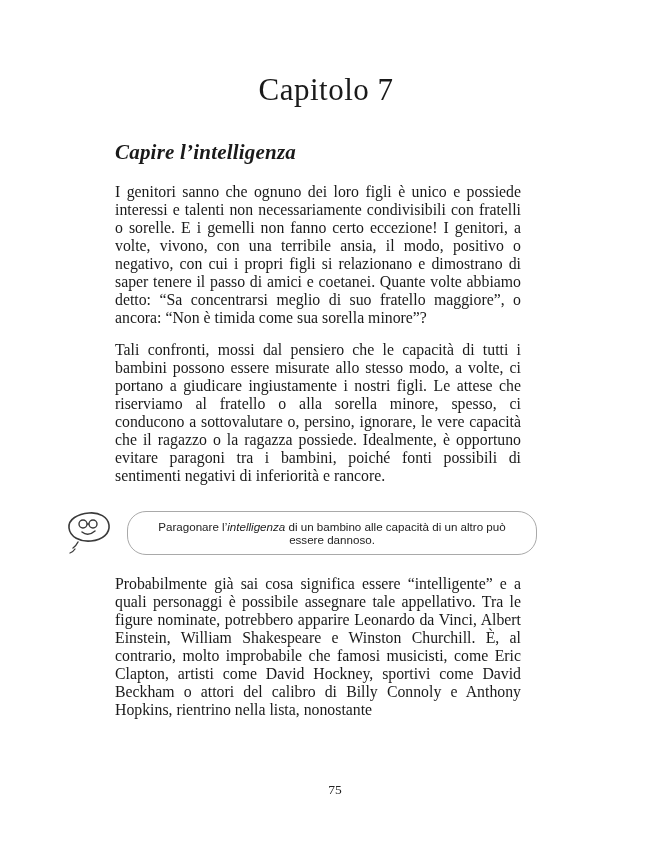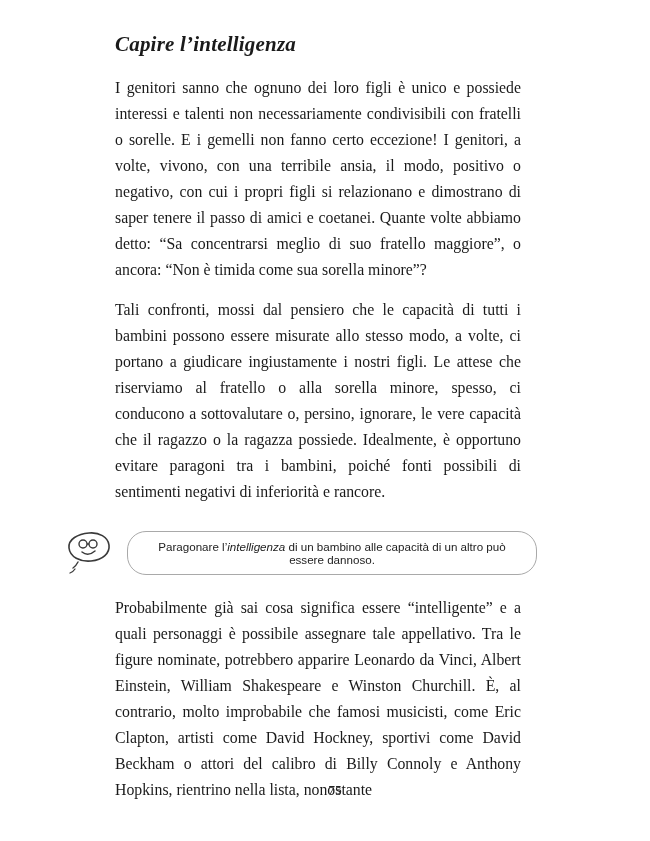--- a/index.html
+++ b/index.html
@@ -42,21 +42,21 @@
   .section-heading {
     margin: 32px 0 0 0;
     font-size: 21px;
     font-style: italic;
     font-weight: 600;
     letter-spacing: 0.2px;
   }
   p.body {
     margin: 18px 16px 0 0;
     font-size: 15.8px;
-    line-height: 26px;
+    line-height: 18px;
     text-align: justify;
     text-justify: inter-word;
   }
   p.body + p.body {
     margin-top: 14px;
   }
   .callout-row {
     display: flex;
     align-items: center;
     margin: 24px 0 0 -52px; 
@@ -93,20 +93,21 @@
     font-family: "Liberation Serif", serif;
     padding-left: 20px;
   }
 </style>
 </head>
 <body>
 
 <div class="page">
   <div class="content">
 
+    <h1 class="chapter-title">Capitolo 7</h1>
 
 
     <h3 class="section-heading">Capire l’intelligenza</h3>
 
     <p class="body">I genitori sanno che ognuno dei loro figli è unico e possiede interessi e talenti non necessariamente condivisibili con fratelli o sorelle. E i gemelli non fanno certo eccezione! I genitori, a volte, vivono, con una terribile ansia, il modo, positivo o negativo, con cui i propri figli si relazionano e dimostrano di saper tenere il passo di amici e coetanei. Quante volte abbiamo detto: “Sa concentrarsi meglio di suo fratello maggiore”, o ancora: “Non è timida come sua sorella minore”?</p>
 
     <p class="body">Tali confronti, mossi dal pensiero che le capacità di tutti i bambini possono essere misurate allo stesso modo, a volte, ci portano a giudicare ingiustamente i nostri figli. Le attese che riserviamo al fratello o alla sorella minore, spesso, ci conducono a sottovalutare o, persino, ignorare, le vere capacità che il ragazzo o la ragazza possiede. Idealmente, è opportuno evitare paragoni tra i bambini, poiché fonti possibili di sentimenti negativi di inferiorità e rancore.</p>
 
     <div class="callout-row">
       <span class="callout-icon">

